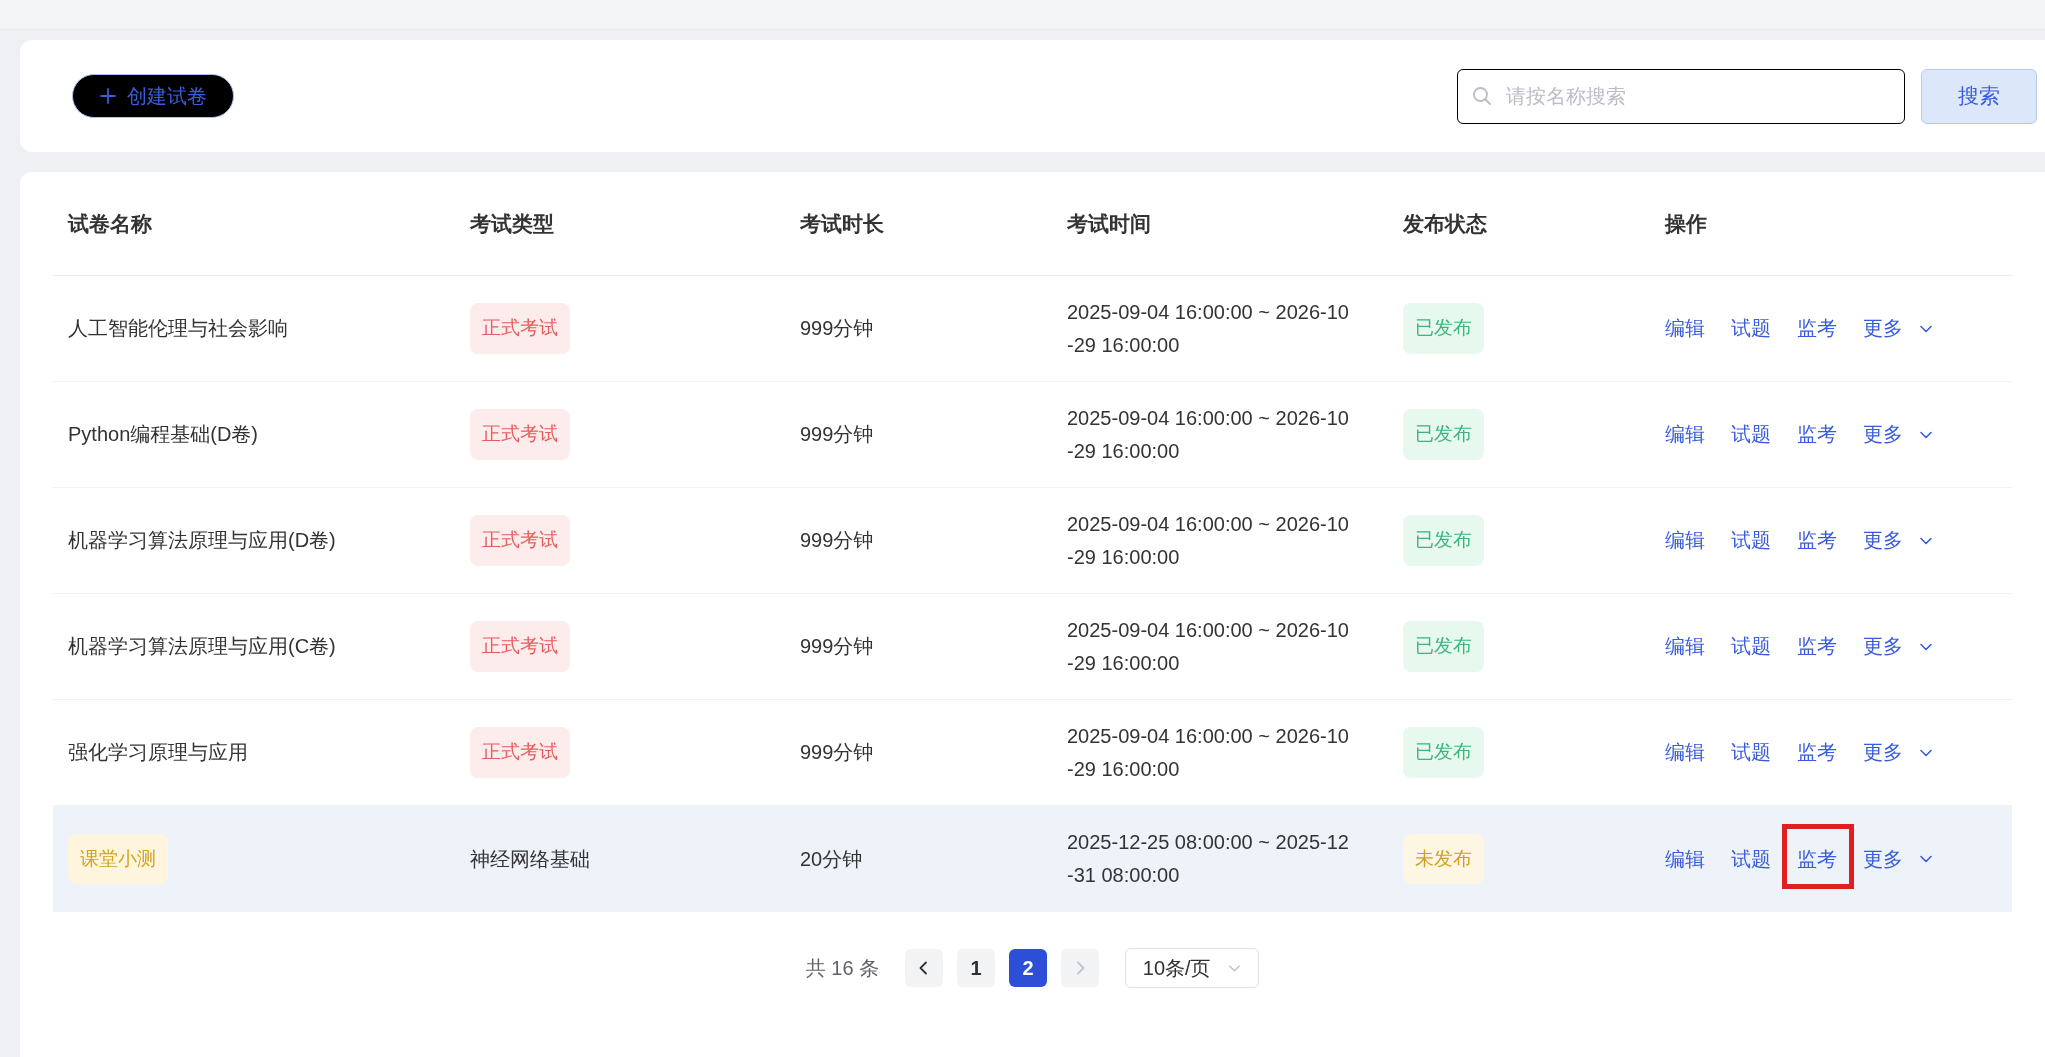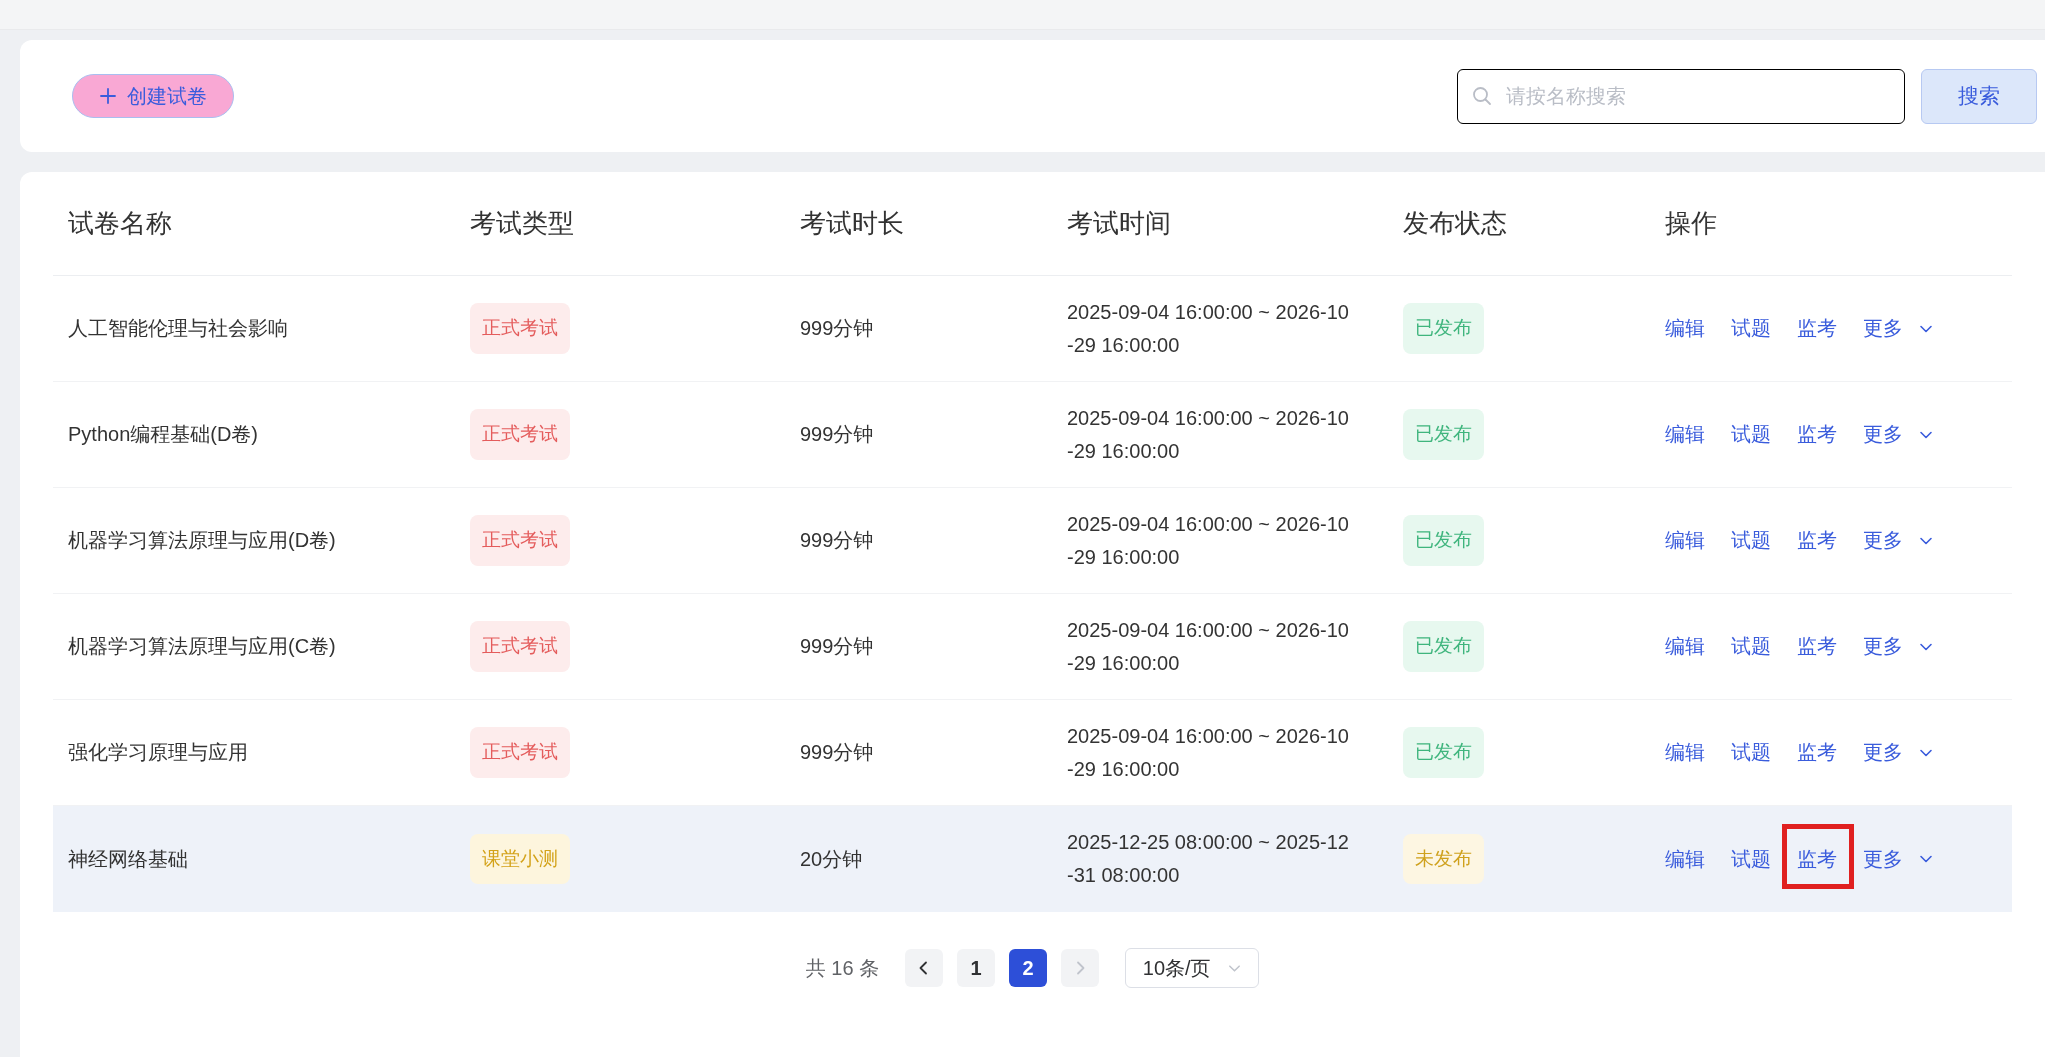--- a/index.html
+++ b/index.html
@@ -16,21 +16,21 @@
   }
   .card { background:#fff; position:absolute; }
   .card-toolbar {
     left:20px; top:40px; width:2025px; height:112px;
     border-radius:12px 0 0 12px;
     display:flex; align-items:center; justify-content:space-between;
     padding:0 8px 0 52px;
   }
   .btn-create {
     height:44px; border-radius:22px; border:1px solid #a9bef0;
-    background:#f9a8d4; color:#3a5cdc; font-size:20px;
+    background:#000000; color:#3a5cdc; font-size:20px;
     display:inline-flex; align-items:center; gap:10px; padding:0 26px;
     cursor:pointer; font-family:Liberation Mono, monospace;
   }
   .search-area { display:flex; align-items:center; gap:16px; }
   .search-box { position:relative; width:448px; height:55px; }
   .search-box input {
     width:100%; height:100%; border:1px solid #000000; border-radius:6px;
     padding:0 16px 0 48px; font-size:20px; color:#333; outline:none;
     font-family:inherit; background:#fff;
   }
@@ -47,21 +47,21 @@
   }
   .table-wrap { margin:0 33px; }
   .thead, .trow {
     display:grid;
     grid-template-columns:402px 330px 267px 336px 262px 1fr;
     align-items:center;
     padding-left:15px;
   }
   .thead {
     height:104px; border-bottom:1px solid #eceef1;
-    font-size:26px; font-weight:400; color:#333;
+    font-size:21px; font-weight:700; color:#333;
   }
   .trow {
     height:106px; border-bottom:1px solid #f1f2f4;
     font-size:20px; color:#333;
   }
   .trow.highlighted { background:#eef2f9; border-bottom:none; }
   .badge {
     display:inline-block; padding:14px 12px; border-radius:8px;
     font-size:19px; line-height:1.2;
   }
@@ -252,22 +252,22 @@
             <span>
               <svg width="16" height="16" viewBox="0 0 16 16">
                 <path d="M3 5.5l5 5 5-5" fill="none" stroke="#3a5cdc" stroke-width="1.6" stroke-linecap="round" stroke-linejoin="round"></path>
               </svg>
             </span>
           </span>
       </div>
     </div>
 
     <div class="trow highlighted">
+      <div><span class="badge badge-quiz">课堂小测</span></div>
       <div>神经网络基础</div>
-      <div><span class="badge badge-quiz">课堂小测</span></div>
       <div>20分钟</div>
       <div class="time-cell">
         <span>2025-12-25 08:00:00 ~ 2025-12</span>
           <span>-31 08:00:00</span>
       </div>
       <div><span class="badge badge-unpublished">未发布</span></div>
       <div class="actions">
         <span class="action-link">编辑</span>
         <span class="action-link">试题</span>
         <span class="invigilate-wrap">

